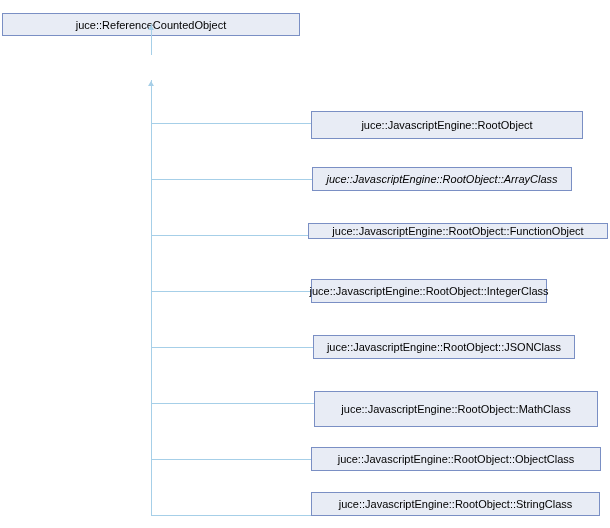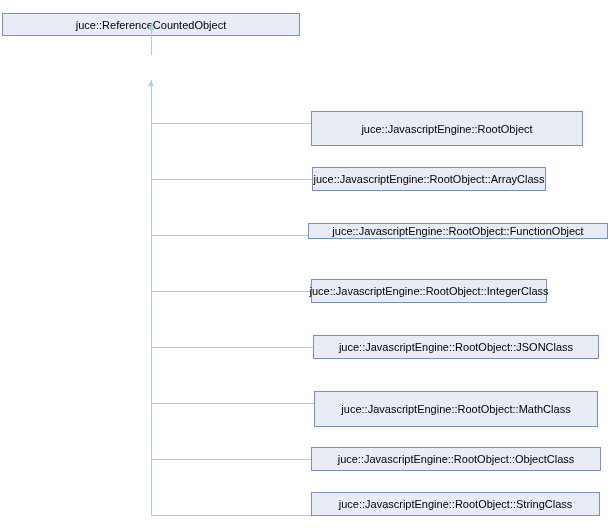--- a/index.html
+++ b/index.html
@@ -78,33 +78,33 @@
 
   <div id="derived-layer">
       <div class="edge edge-h" style="left: 151px; top: 123px; width: 160px;"></div>
       <div class="edge edge-h" style="left: 151px; top: 179px; width: 161px;"></div>
       <div class="edge edge-h" style="left: 151px; top: 235px; width: 157px;"></div>
       <div class="edge edge-h" style="left: 151px; top: 291px; width: 160px;"></div>
       <div class="edge edge-h" style="left: 151px; top: 347px; width: 162px;"></div>
       <div class="edge edge-h" style="left: 151px; top: 403px; width: 163px;"></div>
       <div class="edge edge-h" style="left: 151px; top: 459px; width: 160px;"></div>
       <div class="edge edge-h" style="left: 151px; top: 515px; width: 160px;"></div>
-      <div class="node derived" style="left: 311px; top: 111px; width: 272px; height: 35px;">
+      <div class="node derived" style="left: 311px; top: 111px; width: 272px; height: 28px;">
         <span class="node-label">juce::JavascriptEngine::RootObject</span>
       </div>
-      <div class="node derived" style="left: 312px; top: 167px; width: 234px; height: 24px;">
+      <div class="node derived" style="left: 312px; top: 167px; width: 260px; height: 24px; font-style: italic;">
         <span class="node-label">juce::JavascriptEngine::RootObject::ArrayClass</span>
       </div>
       <div class="node derived" style="left: 308px; top: 223px; width: 300px; height: 16px;">
         <span class="node-label">juce::JavascriptEngine::RootObject::FunctionObject</span>
       </div>
       <div class="node derived" style="left: 311px; top: 279px; width: 236px; height: 24px;">
         <span class="node-label">juce::JavascriptEngine::RootObject::IntegerClass</span>
       </div>
-      <div class="node derived" style="left: 313px; top: 335px; width: 286px; height: 24px;">
+      <div class="node derived" style="left: 313px; top: 335px; width: 262px; height: 24px;">
         <span class="node-label">juce::JavascriptEngine::RootObject::JSONClass</span>
       </div>
       <div class="node derived" style="left: 314px; top: 391px; width: 284px; height: 36px;">
         <span class="node-label">juce::JavascriptEngine::RootObject::MathClass</span>
       </div>
       <div class="node derived" style="left: 311px; top: 447px; width: 290px; height: 24px;">
         <span class="node-label">juce::JavascriptEngine::RootObject::ObjectClass</span>
       </div>
       <div class="node derived" style="left: 311px; top: 492px; width: 289px; height: 24px;">
         <span class="node-label">juce::JavascriptEngine::RootObject::StringClass</span>

